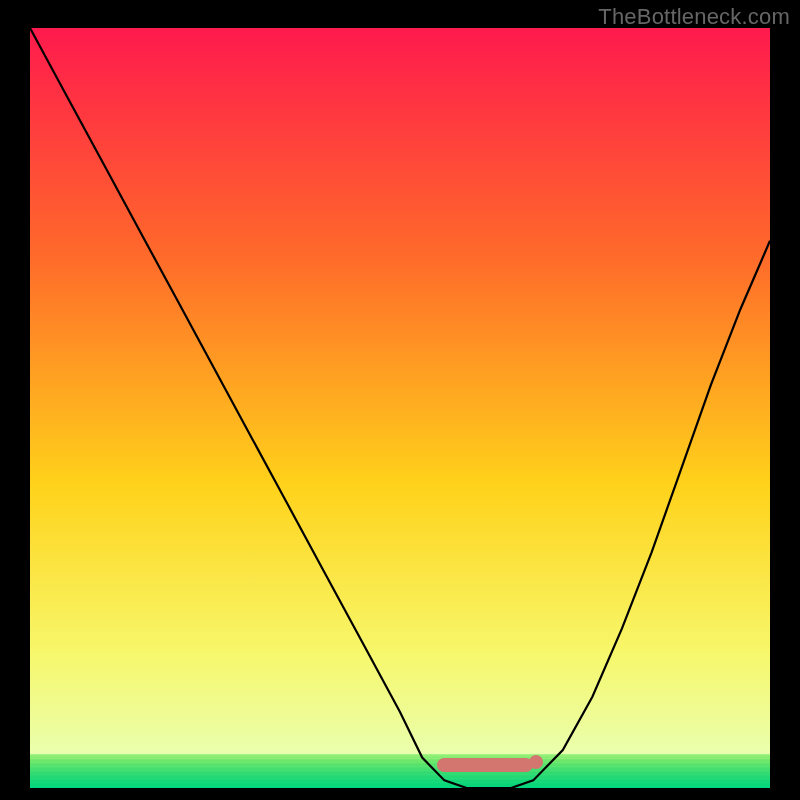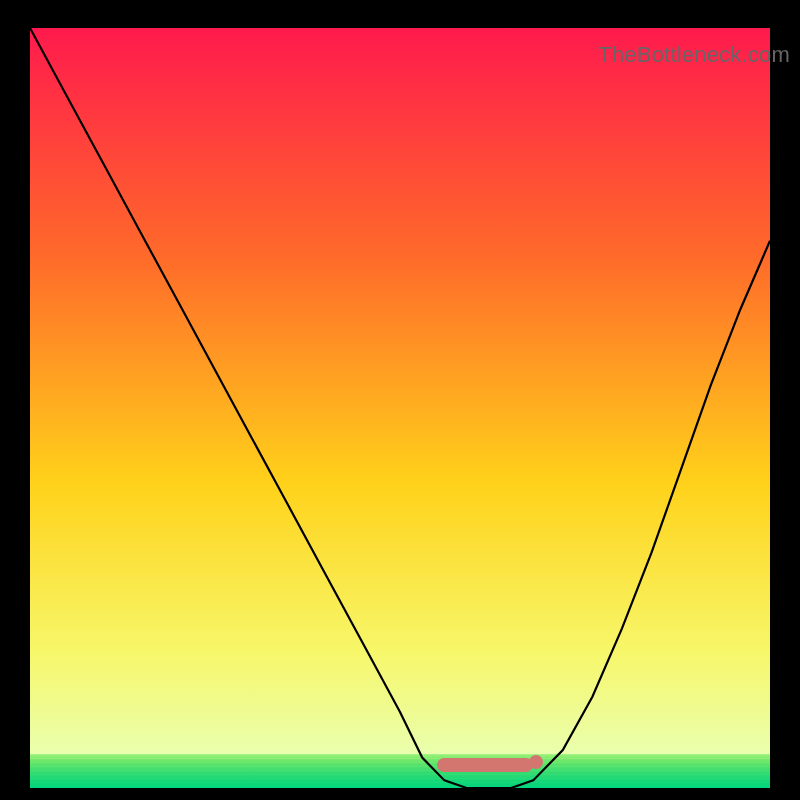--- a/index.html
+++ b/index.html
@@ -13,21 +13,20 @@
   .watermark {
     position: absolute;
     top: 4px;
     right: 10px;
     color: #666;
     font-family: Arial, Helvetica, sans-serif;
     font-size: 22px;
     font-weight: 400;
     letter-spacing: 0.2px;
     z-index: 10;
-    margin-top: 38px;
   }
   .plot {
     position: absolute;
     
     left: 30px;
     right: 30px;
     top: 28px;
     bottom: 12px;
     overflow: hidden;
   }

